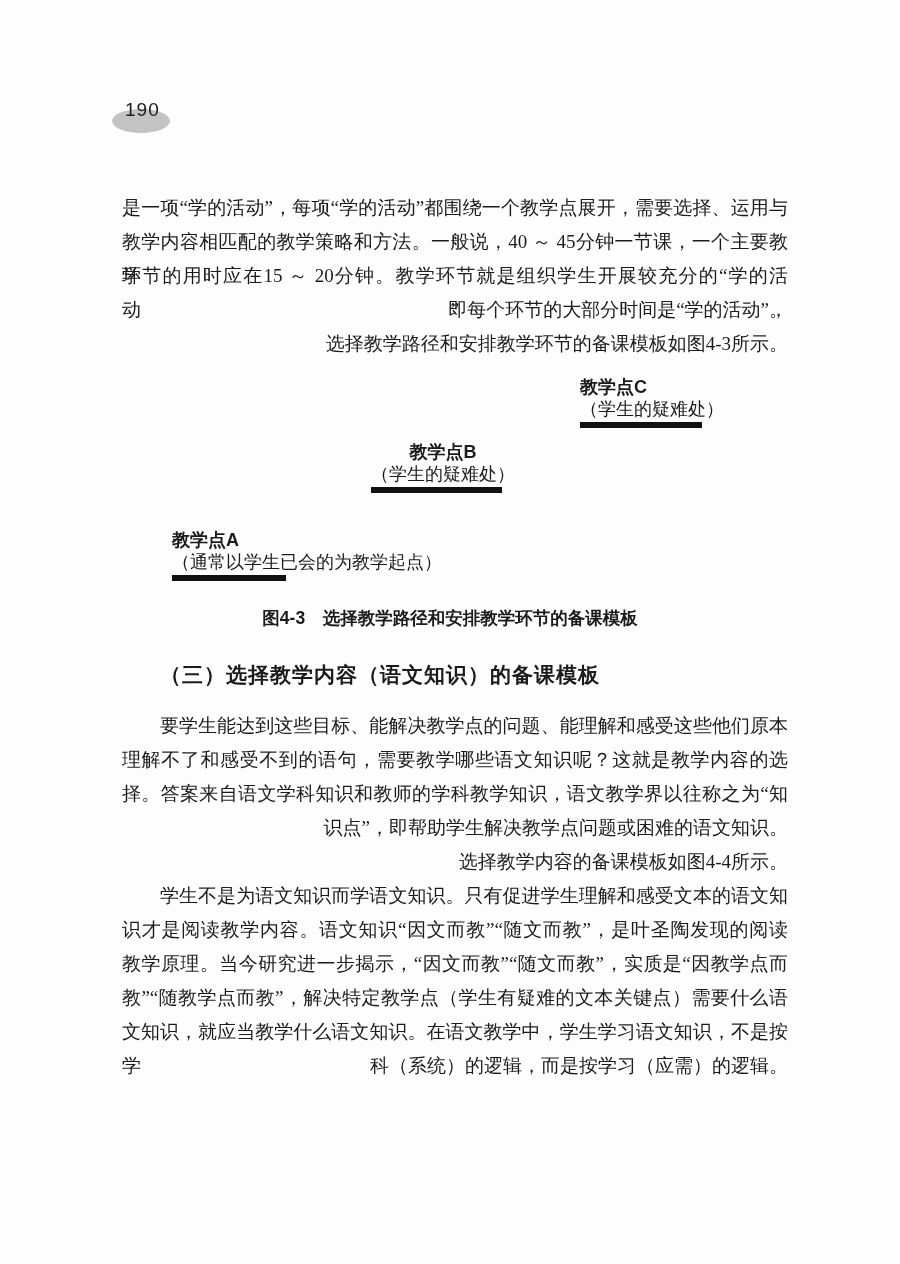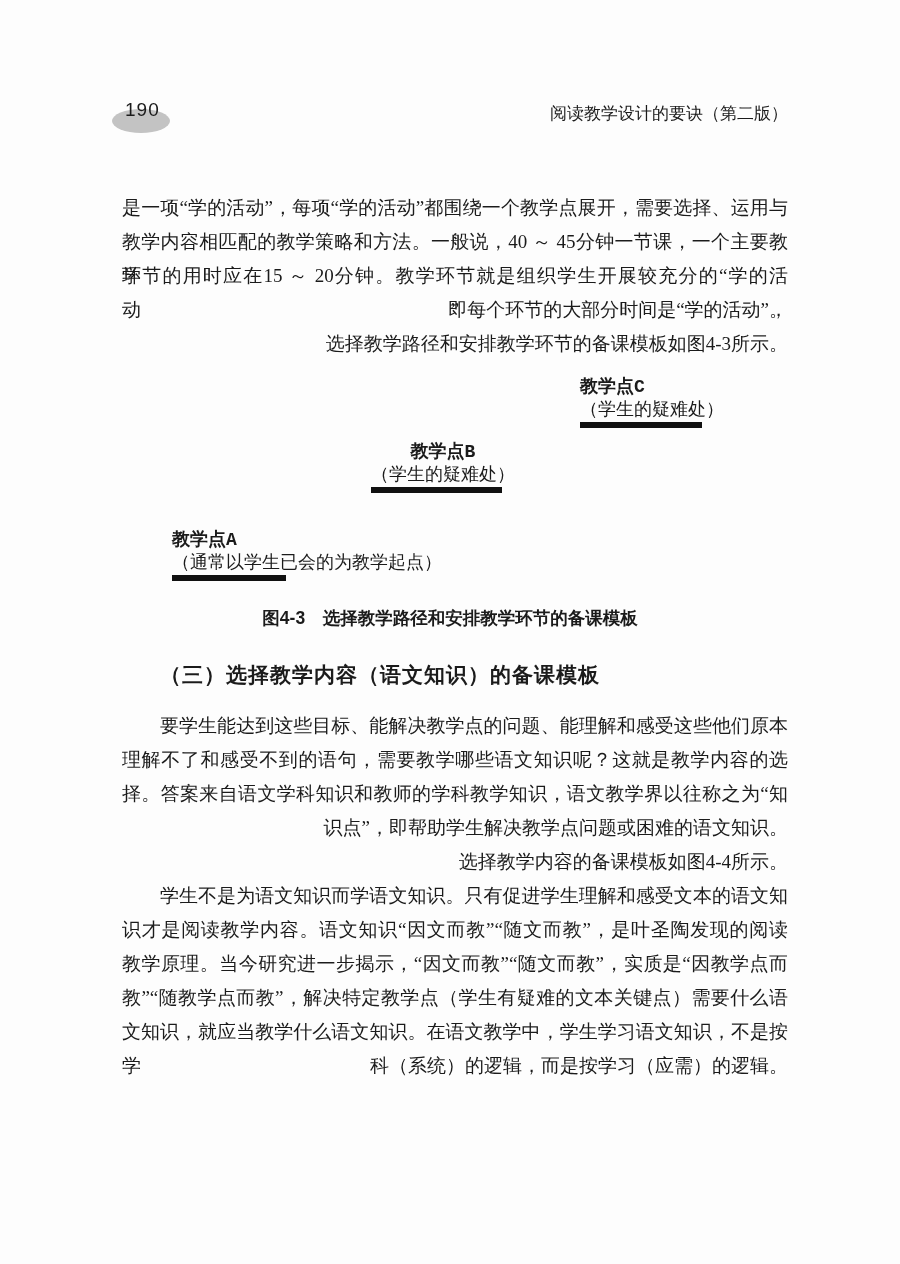--- a/index.html
+++ b/index.html
@@ -18,21 +18,21 @@
   
   .tblock { position:absolute; left:122px; width:666px; }
   .block1 { top:191px; }
   .block2 { top:709px; }
   .ln { height:34px; line-height:34px; font-size:19px; text-align:right; }
   .ln.jst { text-align:justify; text-align-last:justify; }
   .ln.ind { text-indent:38px; }
   
   .step { position:absolute; }
   .step-title { font-size:18px; font-weight:bold; height:24px; line-height:24px;
-    font-family:Liberation Mono, monospace; }
+    font-family:Liberation Sans, sans-serif; }
   .step-sub { font-size:18px; height:20px; line-height:20px; }
   .step-bar { height:6px; background:var(--bar,#111); margin-top:3px; }
   .step-a { left:172px; top:528px; }
   .step-b { left:371px; top:440px;text-align:center; }
   .step-c { left:580px; top:375px; }
   .step-a .step-bar { width:114px; }
   .step-b .step-bar { width:131px; }
   .step-c .step-bar { width:122px; }
   
   .caption { position:absolute; top:606px; left:0; width:900px; text-align:center;
@@ -42,21 +42,20 @@
     padding-left:38px; box-sizing:border-box; font-size:21px; font-weight:bold;
     line-height:28px; letter-spacing:1px; }
 </style>
 </head>
 <body>
 
 <div class="page" style="--page-bg: #fdfdfd; --text: #1b1b1b; --ellipse: #c3c3c3; --bar: #111111;">
 
   <span class="pageno-ellipse"></span>
   <span class="pageno">190</span>
-  <div class="running-head">阅读教学设计的要诀（第二版）</div>
 
   <div class="tblock block1">
       <div class="ln jst">是一项“学的活动”，每项“学的活动”都围绕一个教学点展开，需要选择、运用与</div>
       <div class="ln jst">教学内容相匹配的教学策略和方法。一般说，40 ～ 45分钟一节课，一个主要教学</div>
       <div class="ln jst">环节的用时应在15 ～ 20分钟。教学环节就是组织学生开展较充分的“学的活动”，</div>
       <div class="ln">即每个环节的大部分时间是“学的活动”。</div>
       <div class="ln ind">选择教学路径和安排教学环节的备课模板如图4-3所示。</div>
     </div>
 
   <div class="figure-area">

